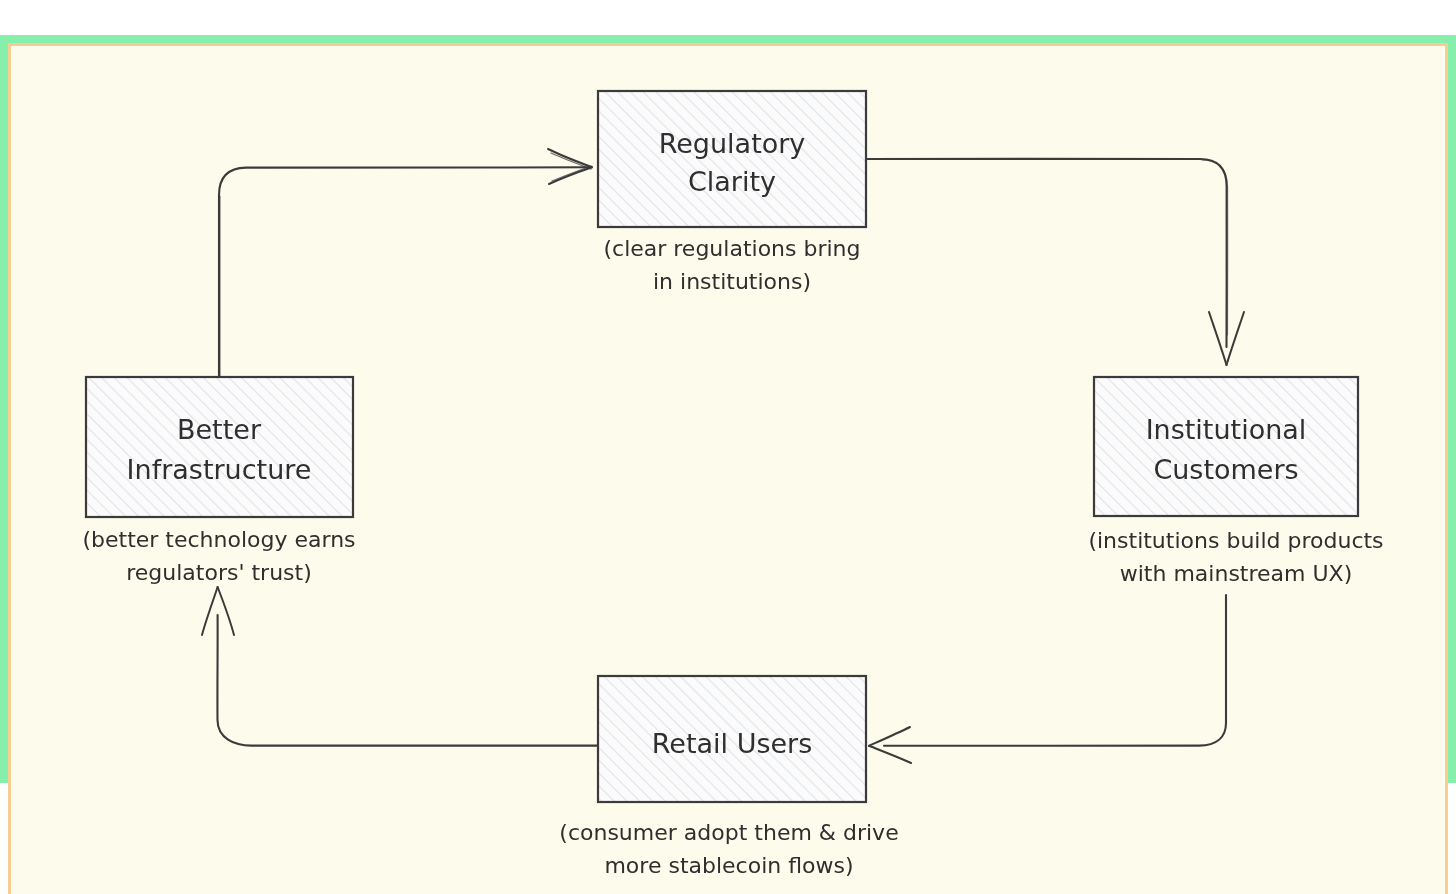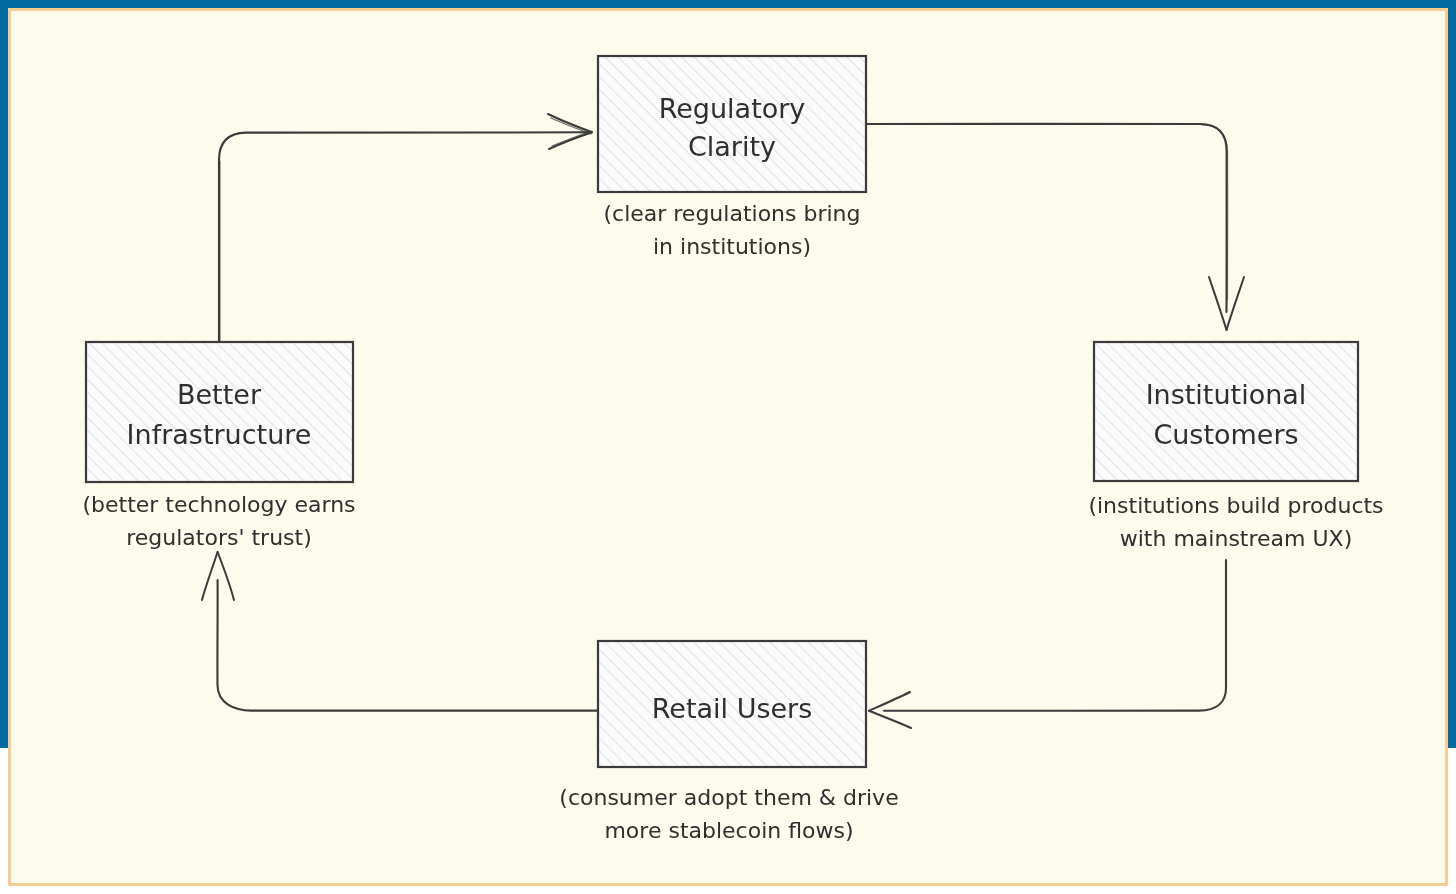--- a/index.html
+++ b/index.html
@@ -12,21 +12,22 @@
     width: 1456px;
     height: 894px;
     overflow: hidden;
     font-family: "DejaVu Sans", sans-serif;
   }
   #canvas {
     position: relative;
     width: 1456px;
     height: 748px;
     box-sizing: border-box;
-    background: #0369a1;
+    background: #86efac;
+    margin-top: 35px;
   }
   #frame {
     position: absolute;
     left: 8px;
     top: 8px;
     width: 1440px;
     height: 878px;
     box-sizing: border-box;
     border: 3px solid #f6ce94;
     background: #fdfbec;

